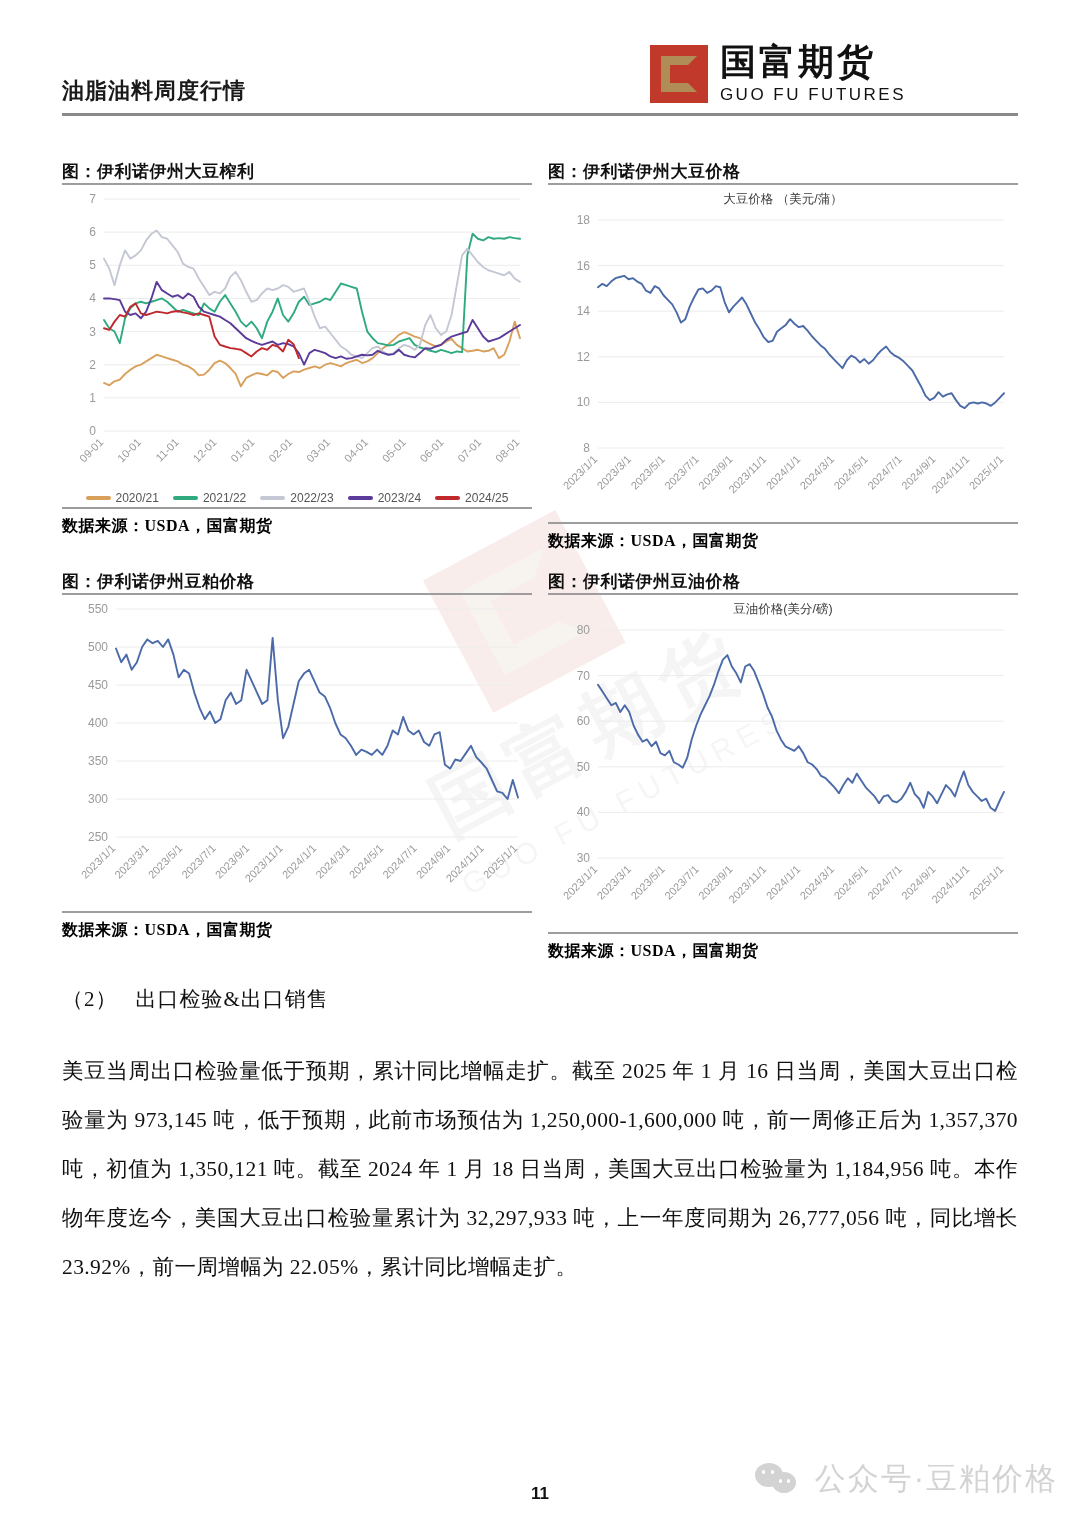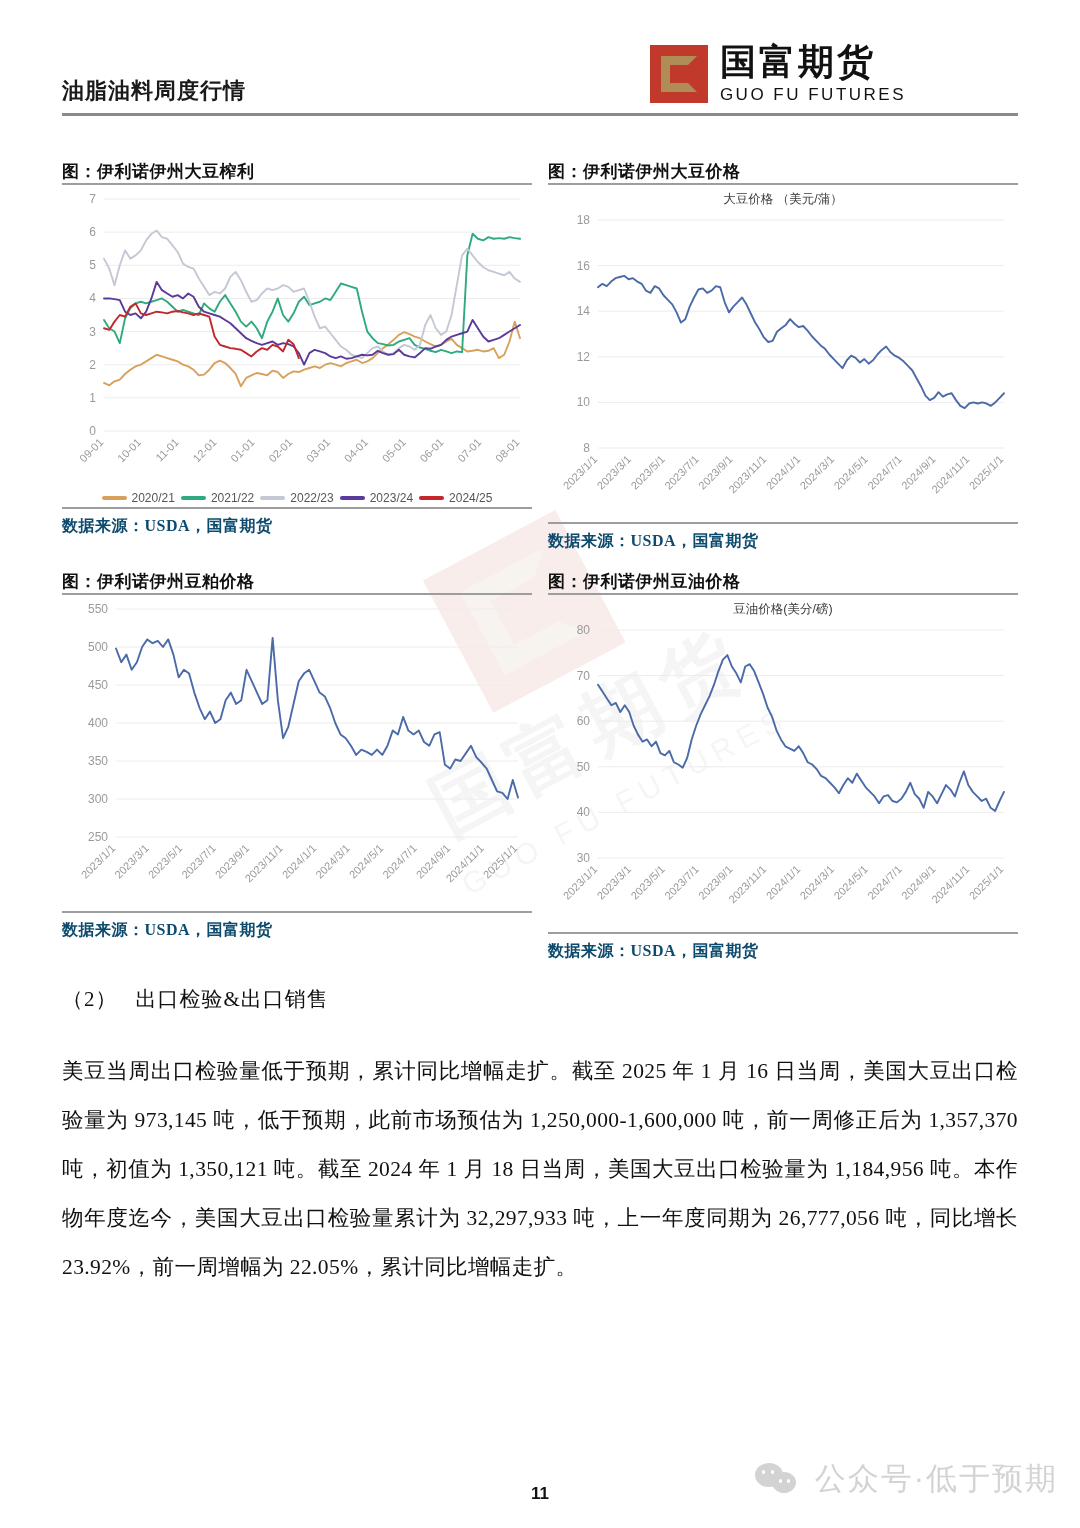--- a/index.html
+++ b/index.html
@@ -170,31 +170,31 @@
   }
   .plot-svg { display: block; }
   .src-rule {
     height: 2px;
     background: #9d9d9d;
     margin-top: 2px;
   }
   .src-line {
     font-size: 16px;
     font-weight: bold;
-    color: #0c4a6e;
+    color: #000000;
     padding-top: 7px;
     letter-spacing: 0.5px;
   }
 
   
   .legend {
     display: flex;
     justify-content: center;
     align-items: flex-start;
-    gap: 6px;
+    gap: 14px;
     margin-top: 2px;
     flex-wrap: nowrap;
   }
   .legend-item {
     display: flex;
     align-items: center;
     gap: 5px;
   }
   .legend-swatch {
     width: 25px;
@@ -622,14 +622,14 @@
 <div class="page-number">11</div>
 <div class="footer-wm">
   <div class="wechat-ico">
     <div class="b1"></div>
     <div class="b2"></div>
     <div class="d" style="left:7px;  top:9px;"></div>
     <div class="d" style="left:16px; top:9px;"></div>
     <div class="d" style="left:24px; top:18px;"></div>
     <div class="d" style="left:32px; top:18px;"></div>
   </div>
-  <div class="footer-wm-text">公众号·低于预期</div>
+  <div class="footer-wm-text">公众号·豆粕价格</div>
 </div>
 
 </body></html>

